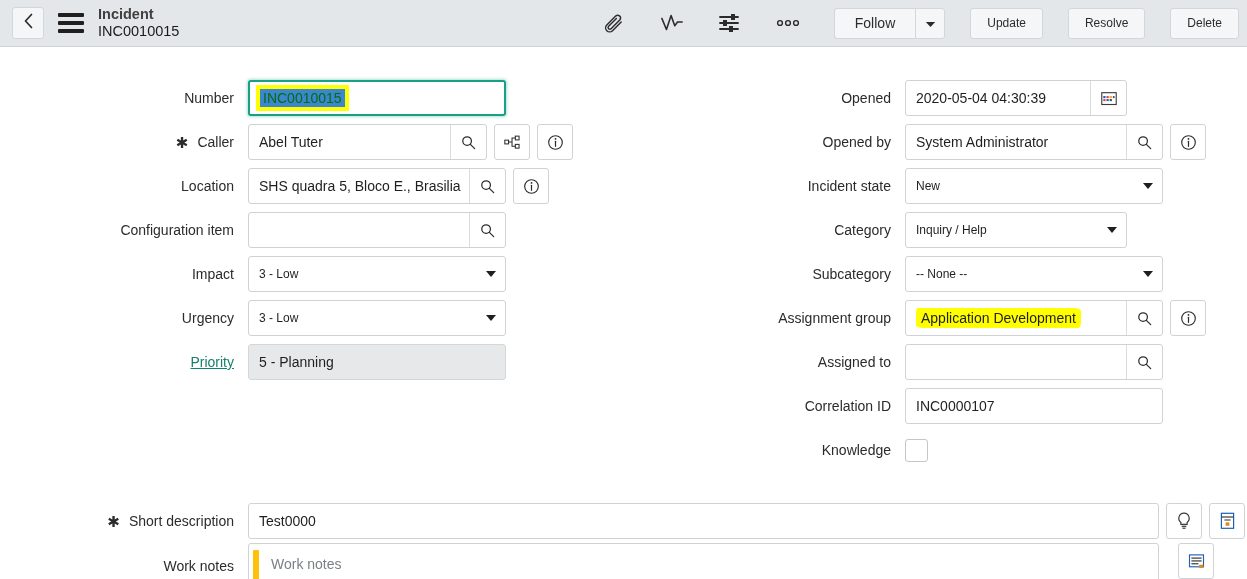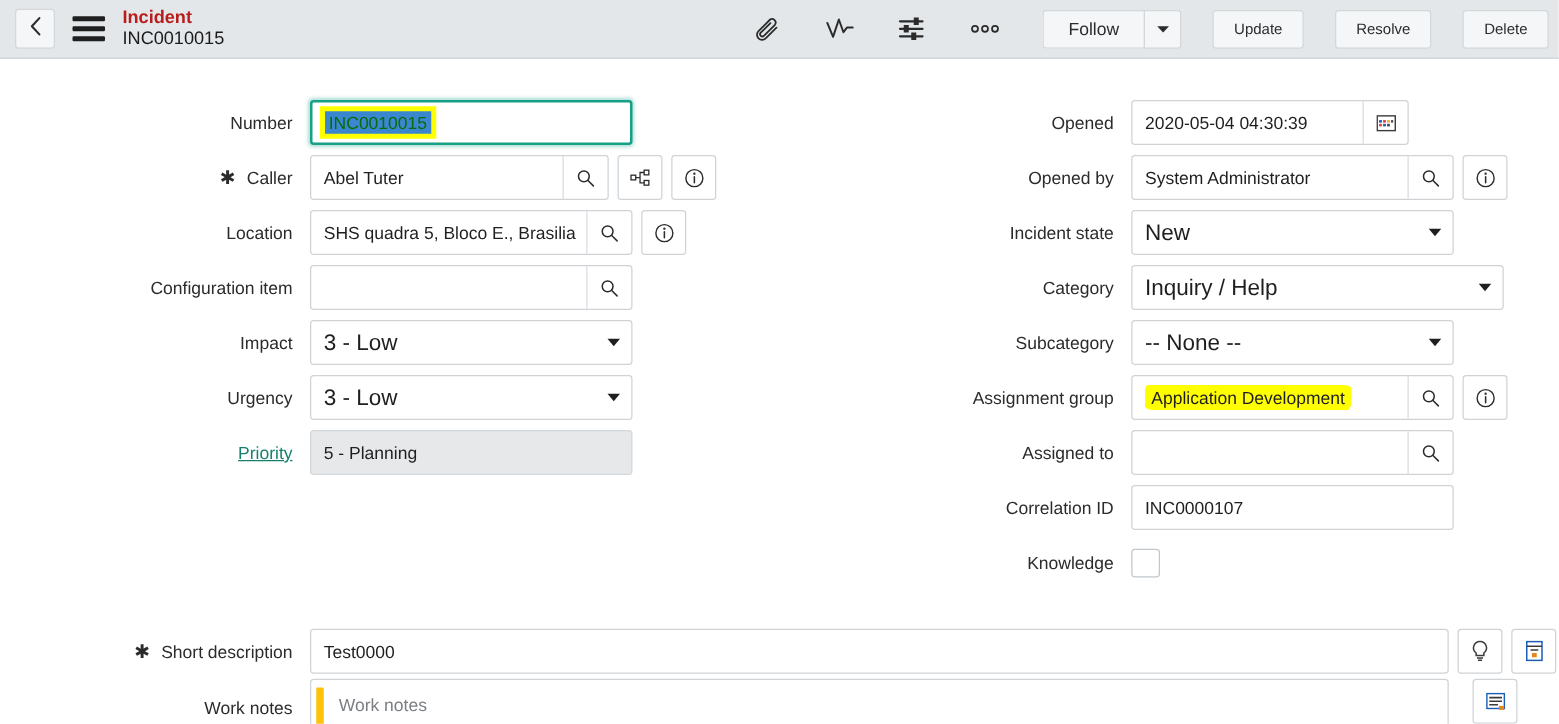--- a/index.html
+++ b/index.html
@@ -37,21 +37,21 @@
     cursor: pointer;
     flex: none;
   }
   .hamburger span { display: block; height: 4px; background: #1f1f1f; border-radius: 1px; }
 
   .title-block {
     margin-left: 14px;
     line-height: 1.18;
     flex: none;
   }
-  .title-block .t1 { font-size: 14.5px; color: #b91c1c; font-weight: 600; }
+  .title-block .t1 { font-size: 14.5px; color: #404040; font-weight: 600; }
   .title-block .t2 { font-size: 14.5px; color: #1b1b1b; }
 
   .header-right {
     margin-left: auto;
     display: flex;
     align-items: center;
     gap: 16px;
     height: 100%;
   }
   .hicon {
@@ -131,21 +131,21 @@
     font-family: "Liberation Sans", sans-serif;
     position: relative;
   }
   .inp.ro { background: #e6e8ea; border-color: #d4d7da; }
 
   .sel {
     height: 36px;
     border: 1px solid #cfd3d6;
     border-radius: 3px;
     background: #ffffff;
-    font-size: 18px; color: #1f1f1f;
+    font-size: 12px; color: #1f1f1f;
     padding: 0 10px;
     display: flex; align-items: center;
     position: relative;
     cursor: pointer;
   }
   .sel .caret {
     position: absolute; right: 9px; top: 50%;
     transform: translateY(-50%);
     width: 0; height: 0;
     border-left: 5px solid transparent;
@@ -460,21 +460,21 @@
         <div class="sel" style="width:258px;">
           <span>New</span>
           <span class="caret"></span>
         </div>
       </div>
     </div>
 
     <div class="row">
       <div class="lbl">Category</div>
       <div class="ctl">
-        <div class="sel" style="width:298px;">
+        <div class="sel" style="width:222px;">
           <span>Inquiry / Help</span>
           <span class="caret"></span>
         </div>
       </div>
     </div>
 
     <div class="row">
       <div class="lbl">Subcategory</div>
       <div class="ctl">
         <div class="sel" style="width:258px;">

